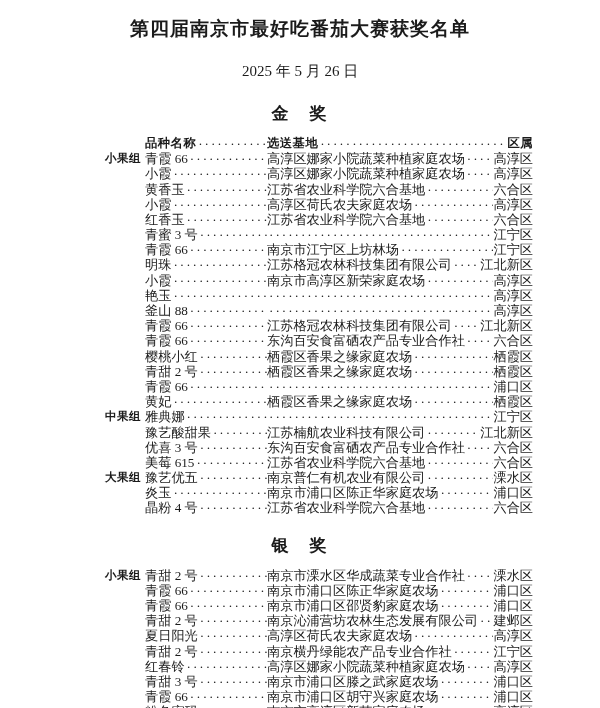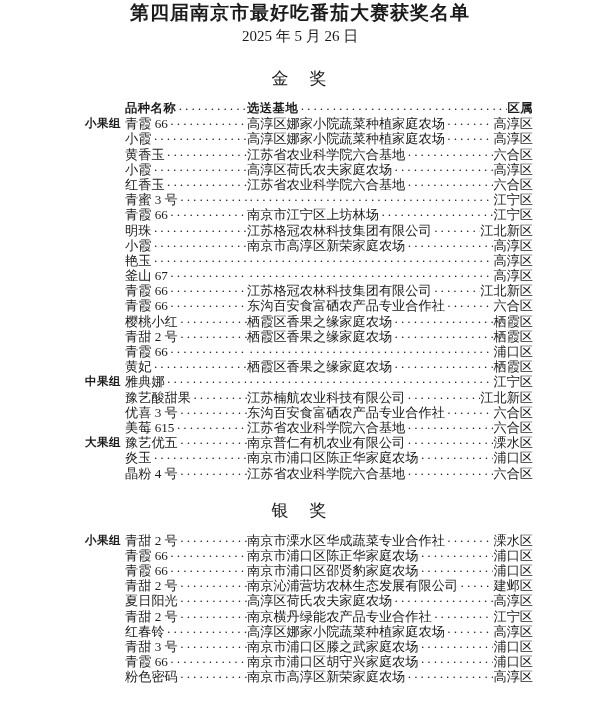--- a/index.html
+++ b/index.html
@@ -11,41 +11,43 @@
     overflow: hidden;
   }
   .page {
     box-sizing: border-box;
     width: 600px; height: 708px;
     padding: 0 67px 0 85px;
   }
   .centered { margin-left: -85px; margin-right: -67px; text-align: center; }
   .title {
     font-size: 19px; font-weight: bold;
+    padding-top: 16px;
     letter-spacing: 1px;
   }
-  .date { font-size: 15px; margin-top: 1px; }
+  .date { font-size: 15px; margin-top: 20px; }
   .heading {
-    font-size: 17px; font-weight: normal;
+    font-size: 17px; font-weight: bold;
     margin-top: 21px; margin-bottom: 11px;
     letter-spacing: 2px;
   }
   section + section .heading { margin-top: 18px; }
   .row {
     display: flex;
-    align-items: center;
+    align-items: flex-end;
     font-size: 13.2px;
     line-height: 15.2px;
     height: 15.2px;
     white-space: nowrap;
   }
   .gcell {
     flex: none; width: 40px;
     font-weight: bold; font-size: 11.5px;
     letter-spacing: 0.5px;
+    margin-left: 20px;
   }
   .vwrap { flex: none; width: 122px; display: flex; overflow: hidden; }
   .bwrap { flex: 1 1 auto; display: flex; overflow: hidden; min-width: 0; }
   .vtext, .btext { flex: none; }
   .dots {
     flex: 1 1 auto; overflow: hidden;
     letter-spacing: 2px; padding: 0 2px;
     color: #222;
   }
   .district { flex: none; }
@@ -188,21 +190,21 @@
             <span class="dots">····························································</span>
           </span>
           <span class="bwrap">
             <span class="dots">····························································</span>
           </span>
           <span class="district">高淳区</span>
         </div>
         <div class="row ">
           <span class="gcell"></span>
           <span class="vwrap">
-            <span class="vtext">釜山 67</span>
+            <span class="vtext">釜山 88</span>
             <span class="dots">····························································</span>
           </span>
           <span class="bwrap">
             <span class="dots">····························································</span>
           </span>
           <span class="district">高淳区</span>
         </div>
         <div class="row ">
           <span class="gcell"></span>
           <span class="vwrap">

